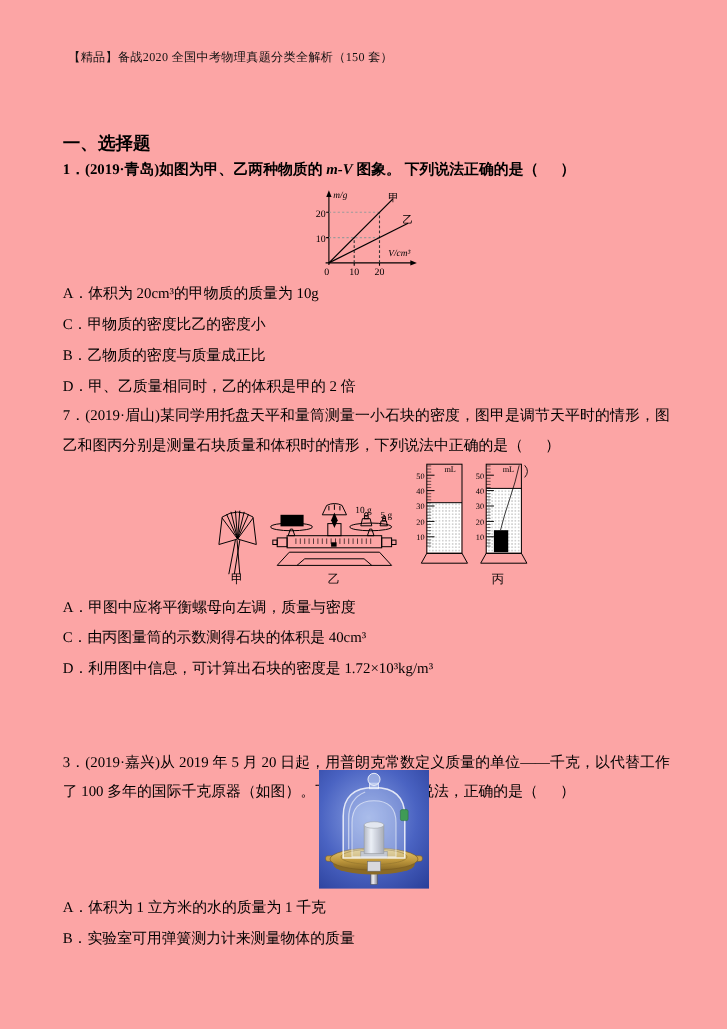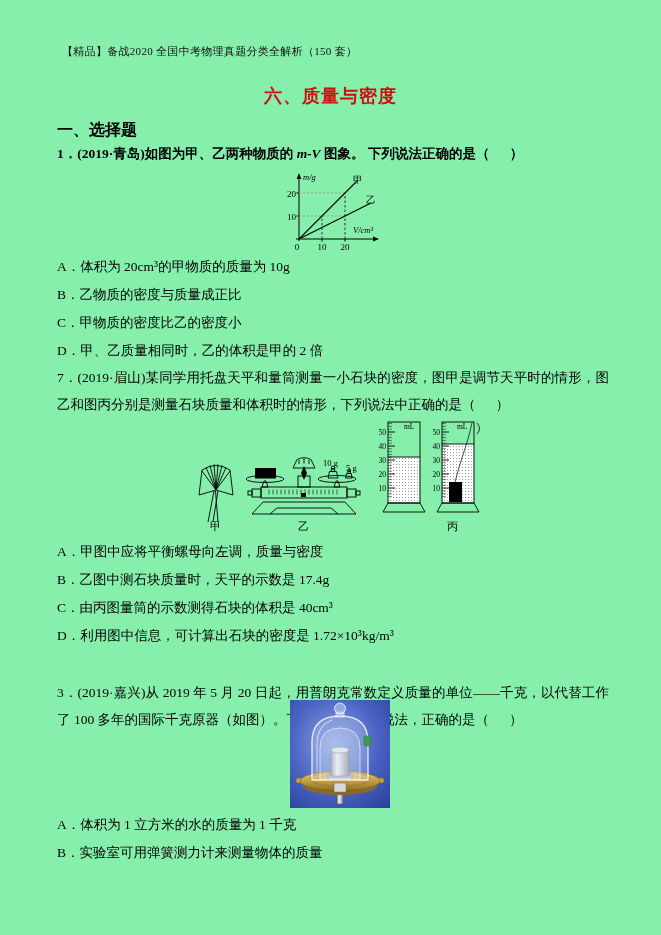--- a/index.html
+++ b/index.html
@@ -1,17 +1,17 @@
 <!DOCTYPE html>
 <html><head>
 <meta charset="utf-8">
 <style>
   html,body { margin:0; padding:0; background:#fff; }
   .page {
-    position:relative; width:661px; height:935px; background:#86efac;
+    position:relative; width:661px; height:935px; background:#fca5a5;
     font-family:"Liberation Serif","DejaVu Serif",serif; color:#000; overflow:hidden;
   }
   .hdr { position:absolute; left:62px; top:44px; font-size:11px; color:#111; letter-spacing:.3px; }
   .doc-title { position:absolute; left:0; top:84px; width:100%; text-align:center;
                color:#cc1111; font-weight:bold; font-size:18px; letter-spacing:1px; }
   .section-h { position:absolute; left:57px; top:120px; font-size:16px; font-weight:bold; }
   .stem { position:absolute; left:57px; width:552px; font-size:13.5px; line-height:27px;
           white-space:pre-wrap; text-align:justify; }
   .opts { position:absolute; left:57px; width:552px; font-size:13.5px; }
   .opts .opt { height:28px; line-height:28px; white-space:pre-wrap; }
@@ -19,21 +19,20 @@
   svg text { font-family:"Liberation Serif","DejaVu Serif",serif; fill:#000; }
   .ital { font-style:italic; }
 </style>
 </head>
 <body>
 
 <div class="page">
 
   <div class="hdr">【精品】备战2020 全国中考物理真题分类全解析（150 套）</div>
 
-  <div class="doc-title">六、质量与密度</div>
 
   <div class="section-h">一、选择题</div>
 
   <div class="stem" style="top:140px;font-weight:bold;"><span>1．(2019·青岛)如图为甲、乙两种物质的 </span><span class="ital">m-V</span><span> 图象。 下列说法正确的是（      ）</span></div>
 
   <svg class="fig" style="left:283px; top:171px;" width="102" height="82" viewBox="0 0 102 82">
 
     <line x1="16" y1="70" x2="16" y2="6" stroke="#000" stroke-width="1"></line>
     <polygon points="16,2 13.6,8 18.4,8" fill="#000"></polygon>
     <line x1="13" y1="68" x2="92" y2="68" stroke="#000" stroke-width="1"></line>
@@ -55,22 +54,22 @@
     <text x="13" y="49" font-size="9" text-anchor="end">10</text>
     <text x="14" y="79" font-size="9" text-anchor="middle">0</text>
     <text x="39" y="79" font-size="9" text-anchor="middle">10</text>
     <text x="62" y="79" font-size="9" text-anchor="middle">20</text>
     <text x="70" y="12" font-size="9.5">甲</text>
     <text x="83" y="32" font-size="9.5">乙</text>
   </svg>
 
   <div class="opts" style="top:253px;">
     <div class="opt">A．体积为 20cm³的甲物质的质量为 10g</div>
+    <div class="opt">C．甲物质的密度比乙的密度小</div>
     <div class="opt">B．乙物质的密度与质量成正比</div>
-    <div class="opt">C．甲物质的密度比乙的密度小</div>
     <div class="opt">D．甲、乙质量相同时，乙的体积是甲的 2 倍</div>
   </div>
 
   <div class="stem" style="top:364px;">7．(2019·眉山)某同学用托盘天平和量筒测量一小石块的密度，图甲是调节天平时的情形，图乙和图丙分别是测量石块质量和体积时的情形，下列说法中正确的是（      ）</div>
 
   <svg class="fig" style="left:185px; top:418px;" width="300" height="116" viewBox="0 0 300 116">
     <defs>
       <pattern id="waterDots" width="3" height="3" patternUnits="userSpaceOnUse">
         <rect width="3" height="3" fill="#ffffff"></rect>
         <rect x="1" y="1" width="1" height="1" fill="#9b9b9b"></rect>
@@ -156,21 +155,20 @@
       <text x="255" y="73">10</text>
     </g>
 
     <text x="25" y="112" font-size="11">甲</text>
     <text x="113" y="112" font-size="11">乙</text>
     <text x="262" y="112" font-size="11">丙</text>
   </svg>
 
   <div class="opts" style="top:538px;">
     <div class="opt">A．甲图中应将平衡螺母向左调，质量与密度</div>
-    <div class="opt">B．乙图中测石块质量时，天平的示数是 17.4g</div>
     <div class="opt">C．由丙图量筒的示数测得石块的体积是 40cm³</div>
     <div class="opt">D．利用图中信息，可计算出石块的密度是 1.72×10³kg/m³</div>
   </div>
 
   <div class="stem" style="top:648px;margin-top:31px;">3．(2019·嘉兴)从 2019 年 5 月 20 日起，用普朗克常数定义质量的单位——千克，以代替工作了 100 多年的国际千克原器（如图）。下列有关质量的说法，正确的是（      ）</div>
 
   <svg class="fig" style="left:290px; top:700px;" width="100" height="108" viewBox="0 0 100 108">
     <defs>
       <radialGradient id="pgBg" cx="45%" cy="40%" r="80%">
         <stop offset="0%" stop-color="#8ba1e2"></stop>

